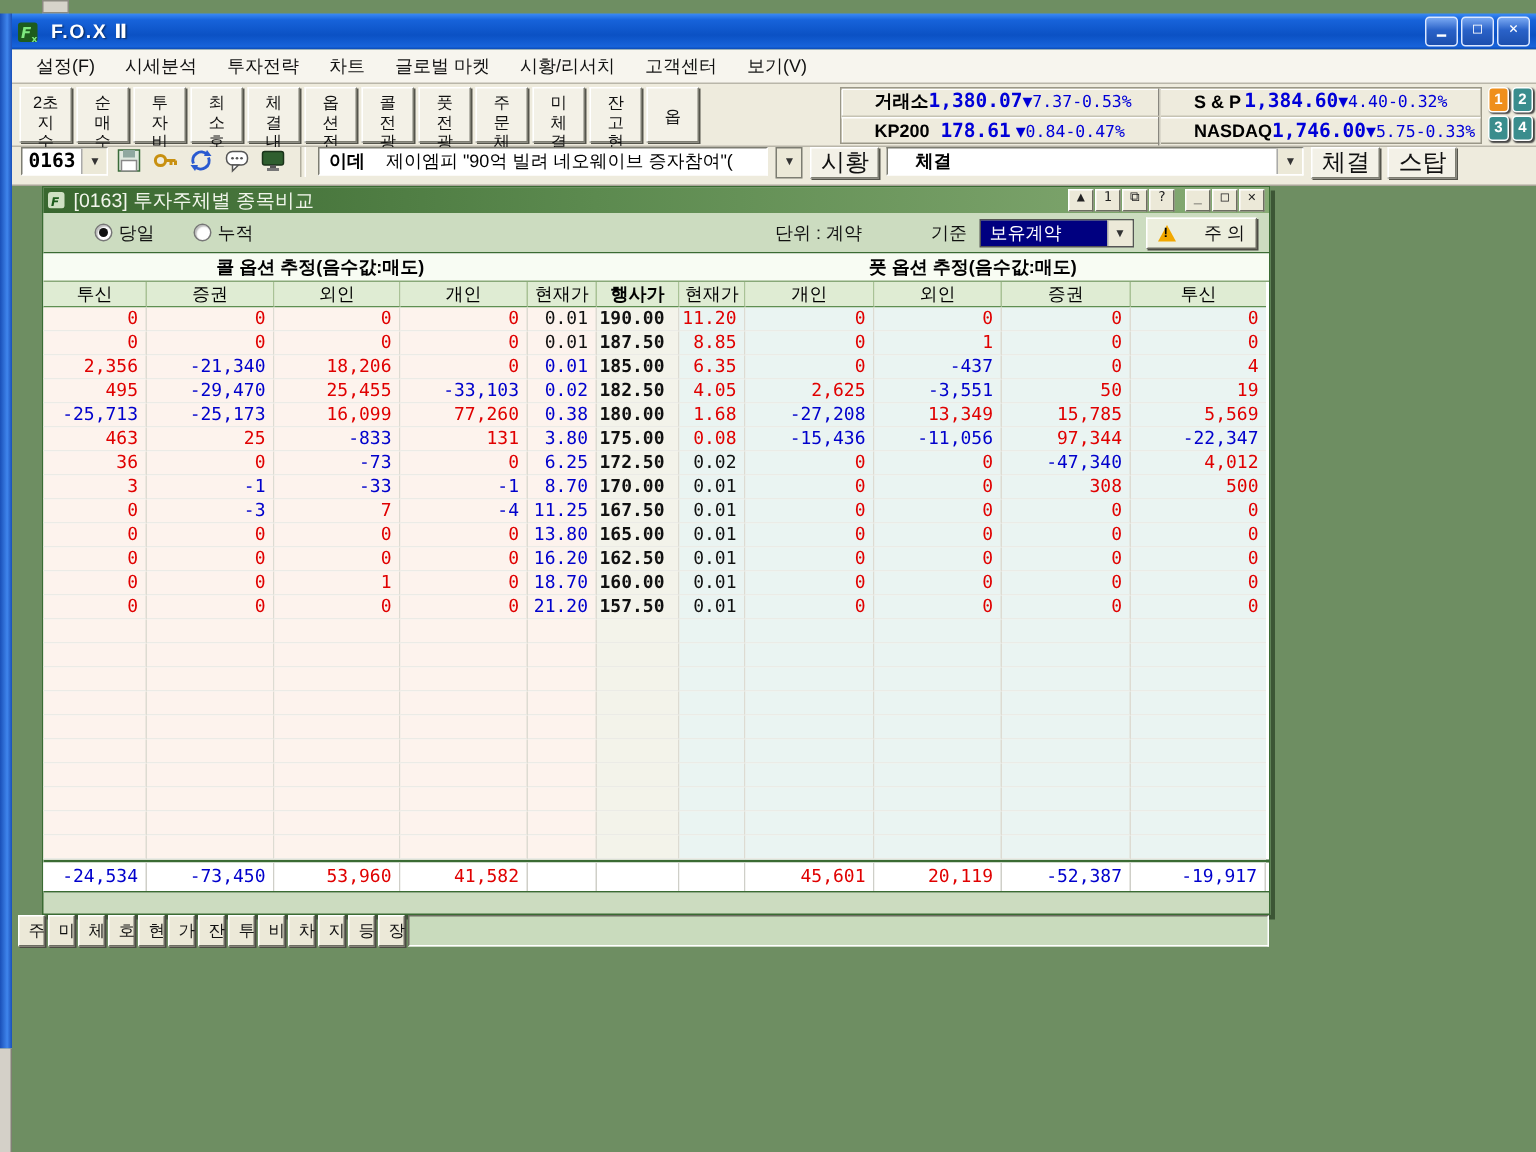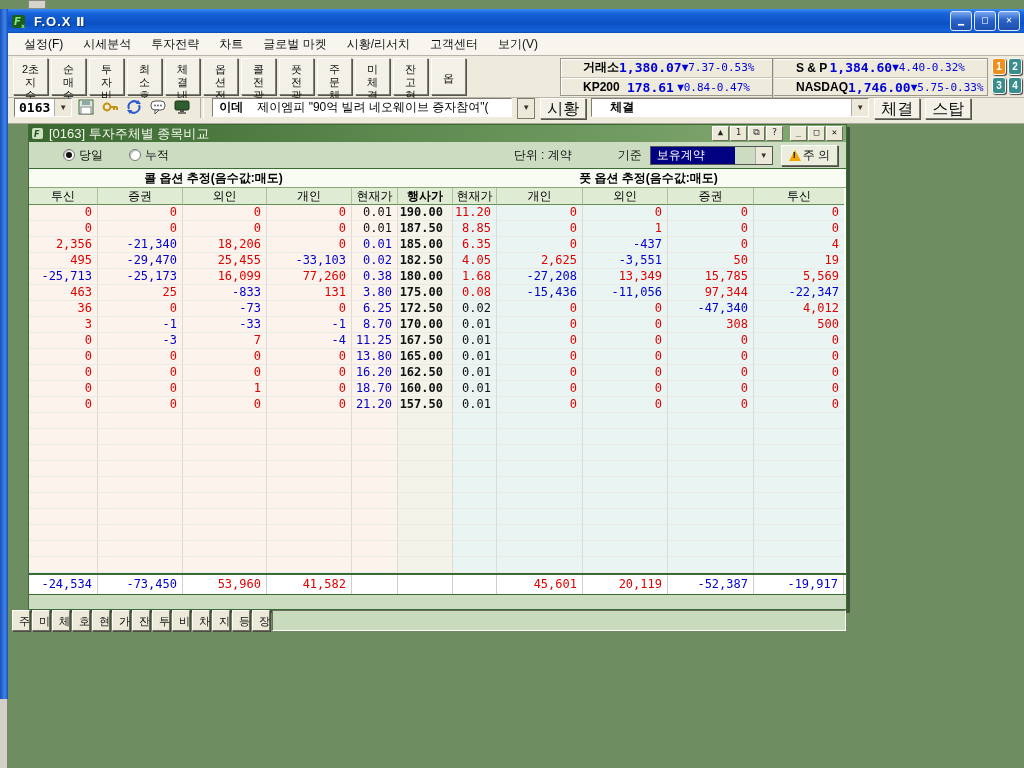--- a/index.html
+++ b/index.html
@@ -77,24 +77,24 @@
   .iwbtn{width:15px;height:13px;background:#ece9d8;border:1px solid;border-color:#fff #6d6d62 #6d6d62 #fff;
     font-size:9px;line-height:11px;text-align:center;color:#222;margin-left:1px;font-family:"DejaVu Sans Mono",monospace;}
   .iwgap{width:6px;}
 
   .iw-controls{height:26px;background:#ccdcc0;display:flex;align-items:center;padding:0 8px;box-sizing:border-box;font-size:12px;color:#111;}
   .radio{width:10px;height:10px;border-radius:50%;background:#fff;border:1px solid #777;
     box-shadow:inset 1px 1px 1px #bbb;margin-right:4px;position:relative;}
   .radio.sel:after{content:"";position:absolute;left:2px;top:2px;width:6px;height:6px;border-radius:50%;background:#111;}
   .rlabel{margin-right:26px;}
   .ctl-right{margin-left:auto;display:flex;align-items:center;gap:8px;}
-  .basiscombo{display:flex;height:19px;border:1px solid #555;box-sizing:border-box;gap:20px;}
+  .basiscombo{display:flex;height:19px;border:1px solid #555;box-sizing:border-box;}
   .basiscombo .bval{background:#000080;color:#fff;font-size:12px;line-height:17px;padding:0 6px;width:72px;}
   .warnbtn{height:21px;background:#eceedd;border:1px solid;border-color:#fff #6d6d62 #6d6d62 #fff;
-    box-shadow:1px 1px 0 #4c4c44;display:flex;align-items:center;padding:0 7px;font-size:12px;color:#111;gap:2px;}
+    box-shadow:1px 1px 0 #4c4c44;display:flex;align-items:center;padding:0 7px;font-size:12px;color:#111;gap:19px;}
   .warn-tri{width:0;height:0;border-left:6px solid transparent;border-right:6px solid transparent;border-bottom:11px solid #f2a800;position:relative;}
   .warn-tri:after{content:"!";position:absolute;left:-2px;top:0px;font-size:9px;font-weight:bold;color:#000;}
 
   
   .tablewrap{margin:0;border-top:1px solid #3a6b33;border-bottom:1px solid #3a6b33;background:#fff;}
   .ghead{height:18px;background:#f8fcf3;position:relative;border-bottom:1px solid #88a878;padding-left:32px;}
   .ghead span{position:absolute;top:1px;font-size:12px;font-weight:bold;color:#000;text-align:center;}
   .g-call{left:0;width:369px;}
   .g-put{left:424px;width:391px;}
   .trow{display:flex;height:16px;}

